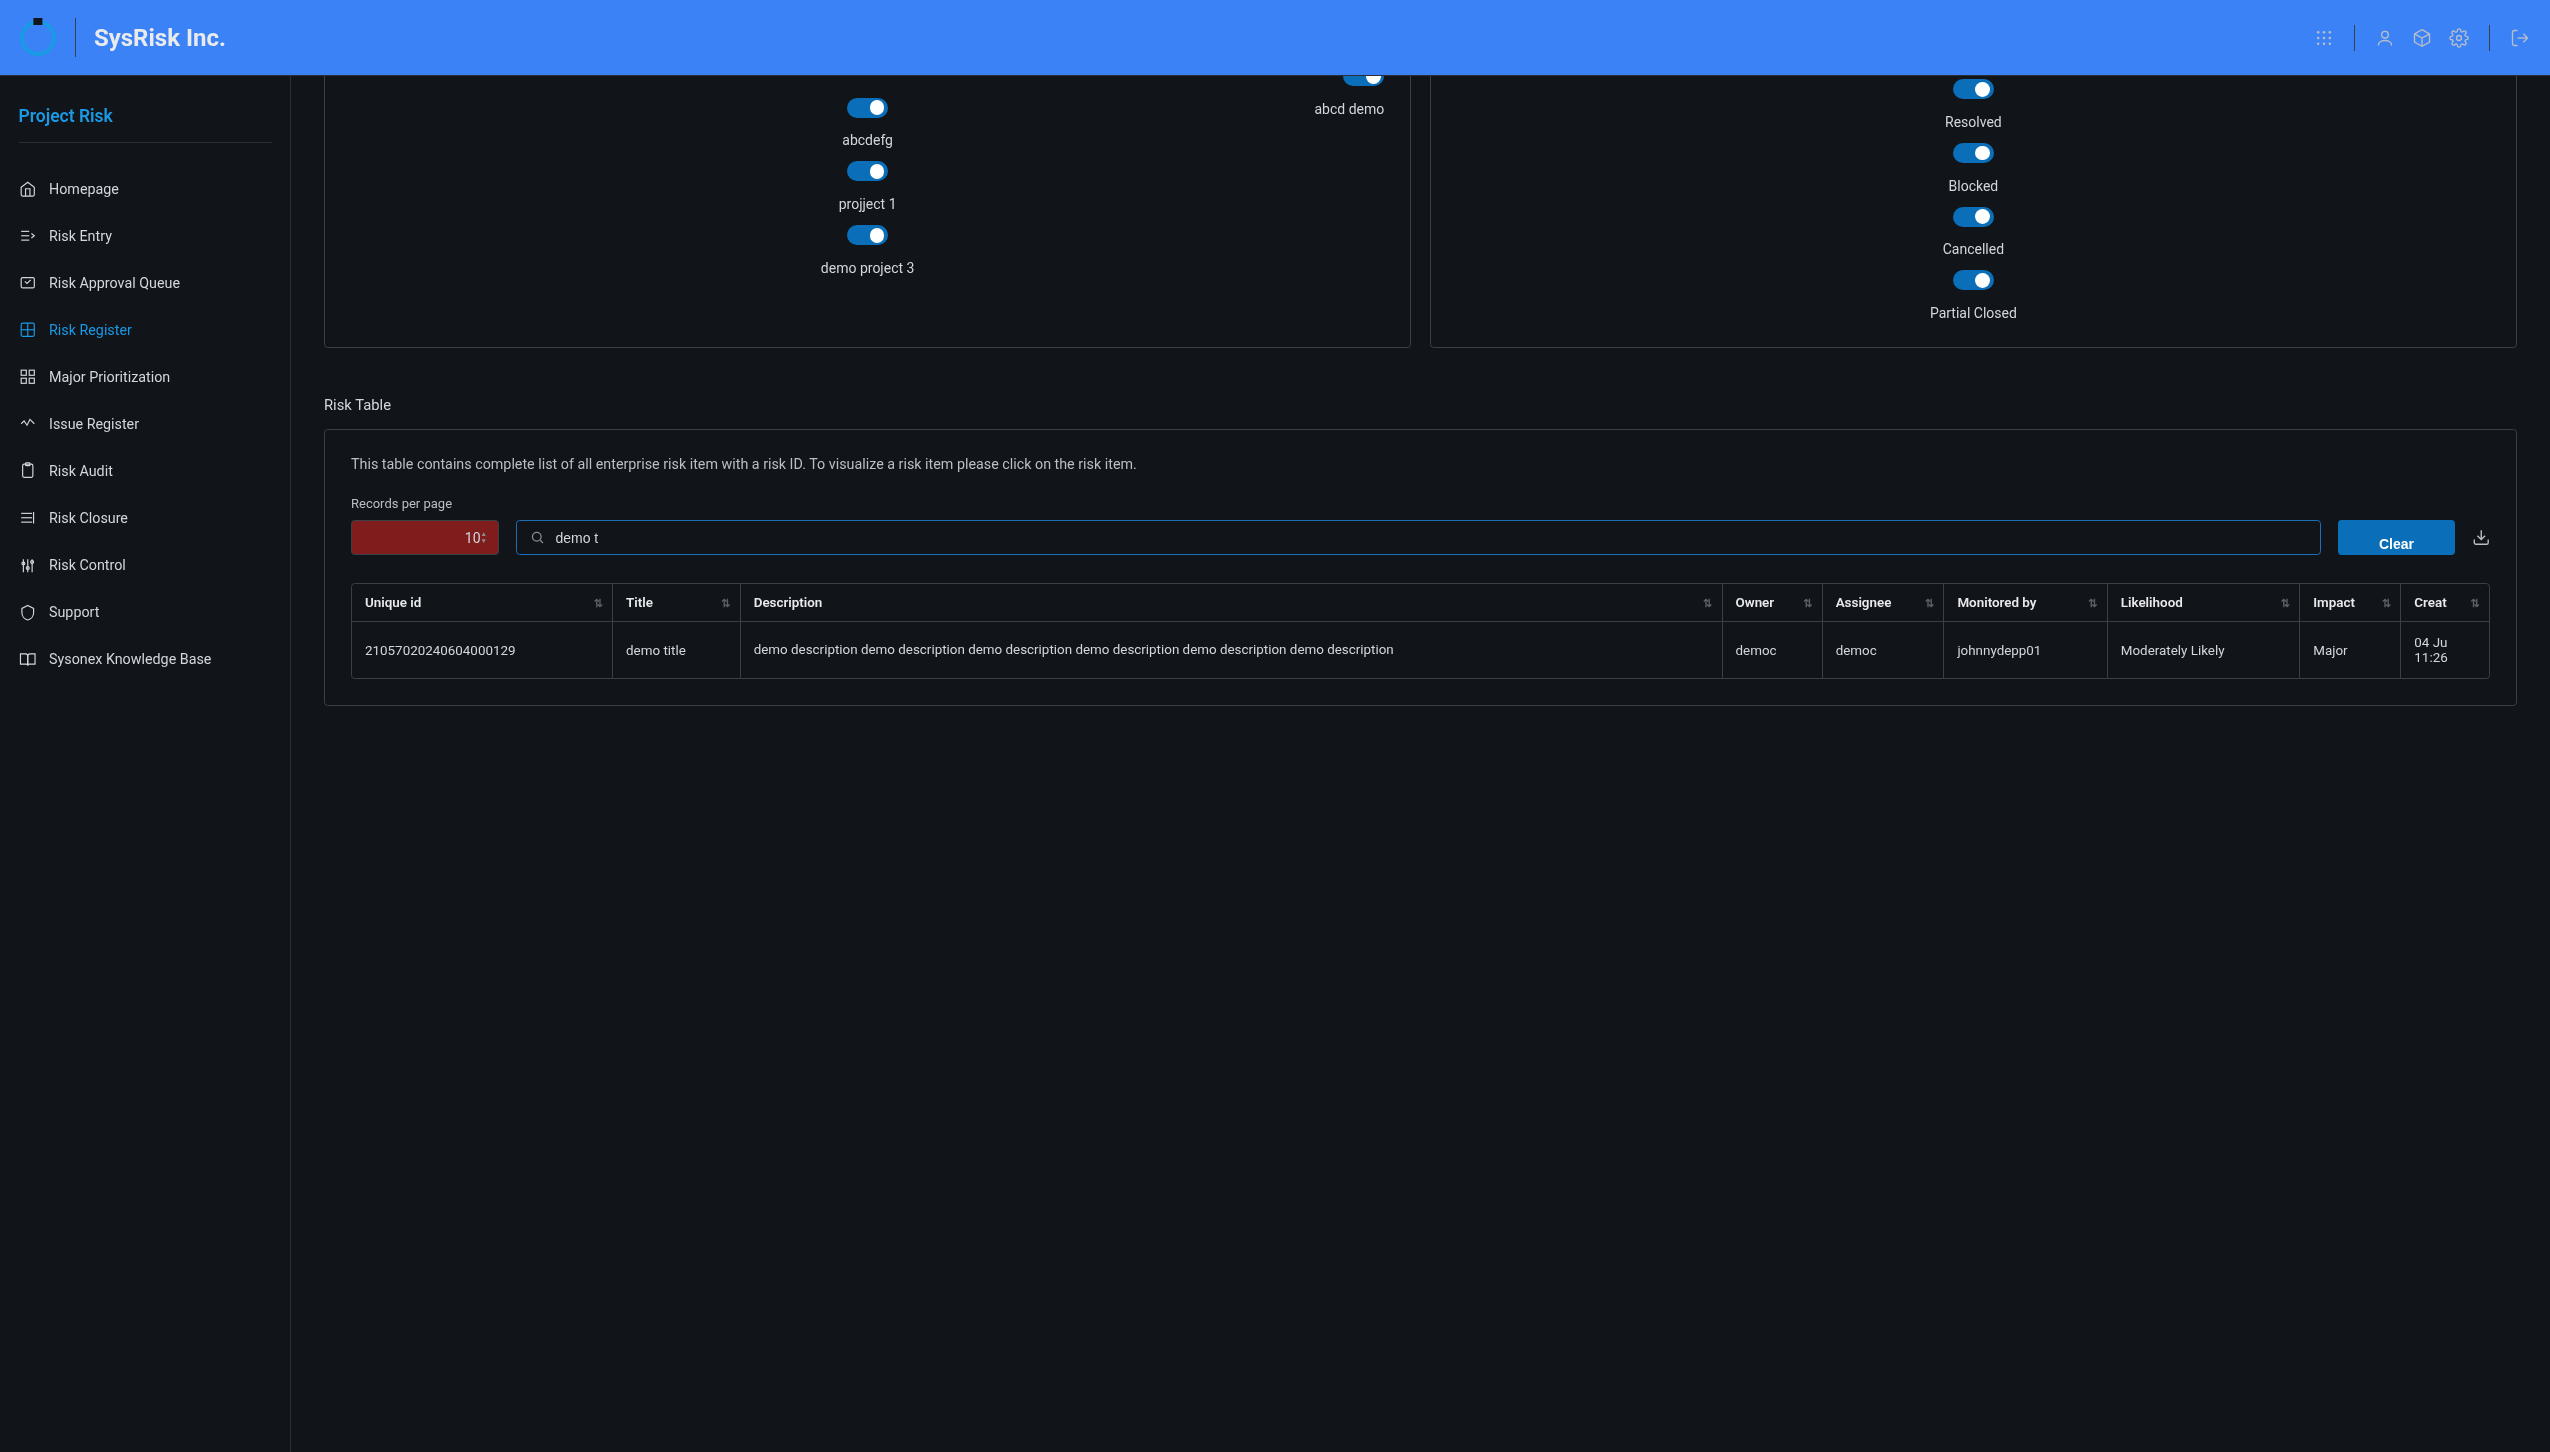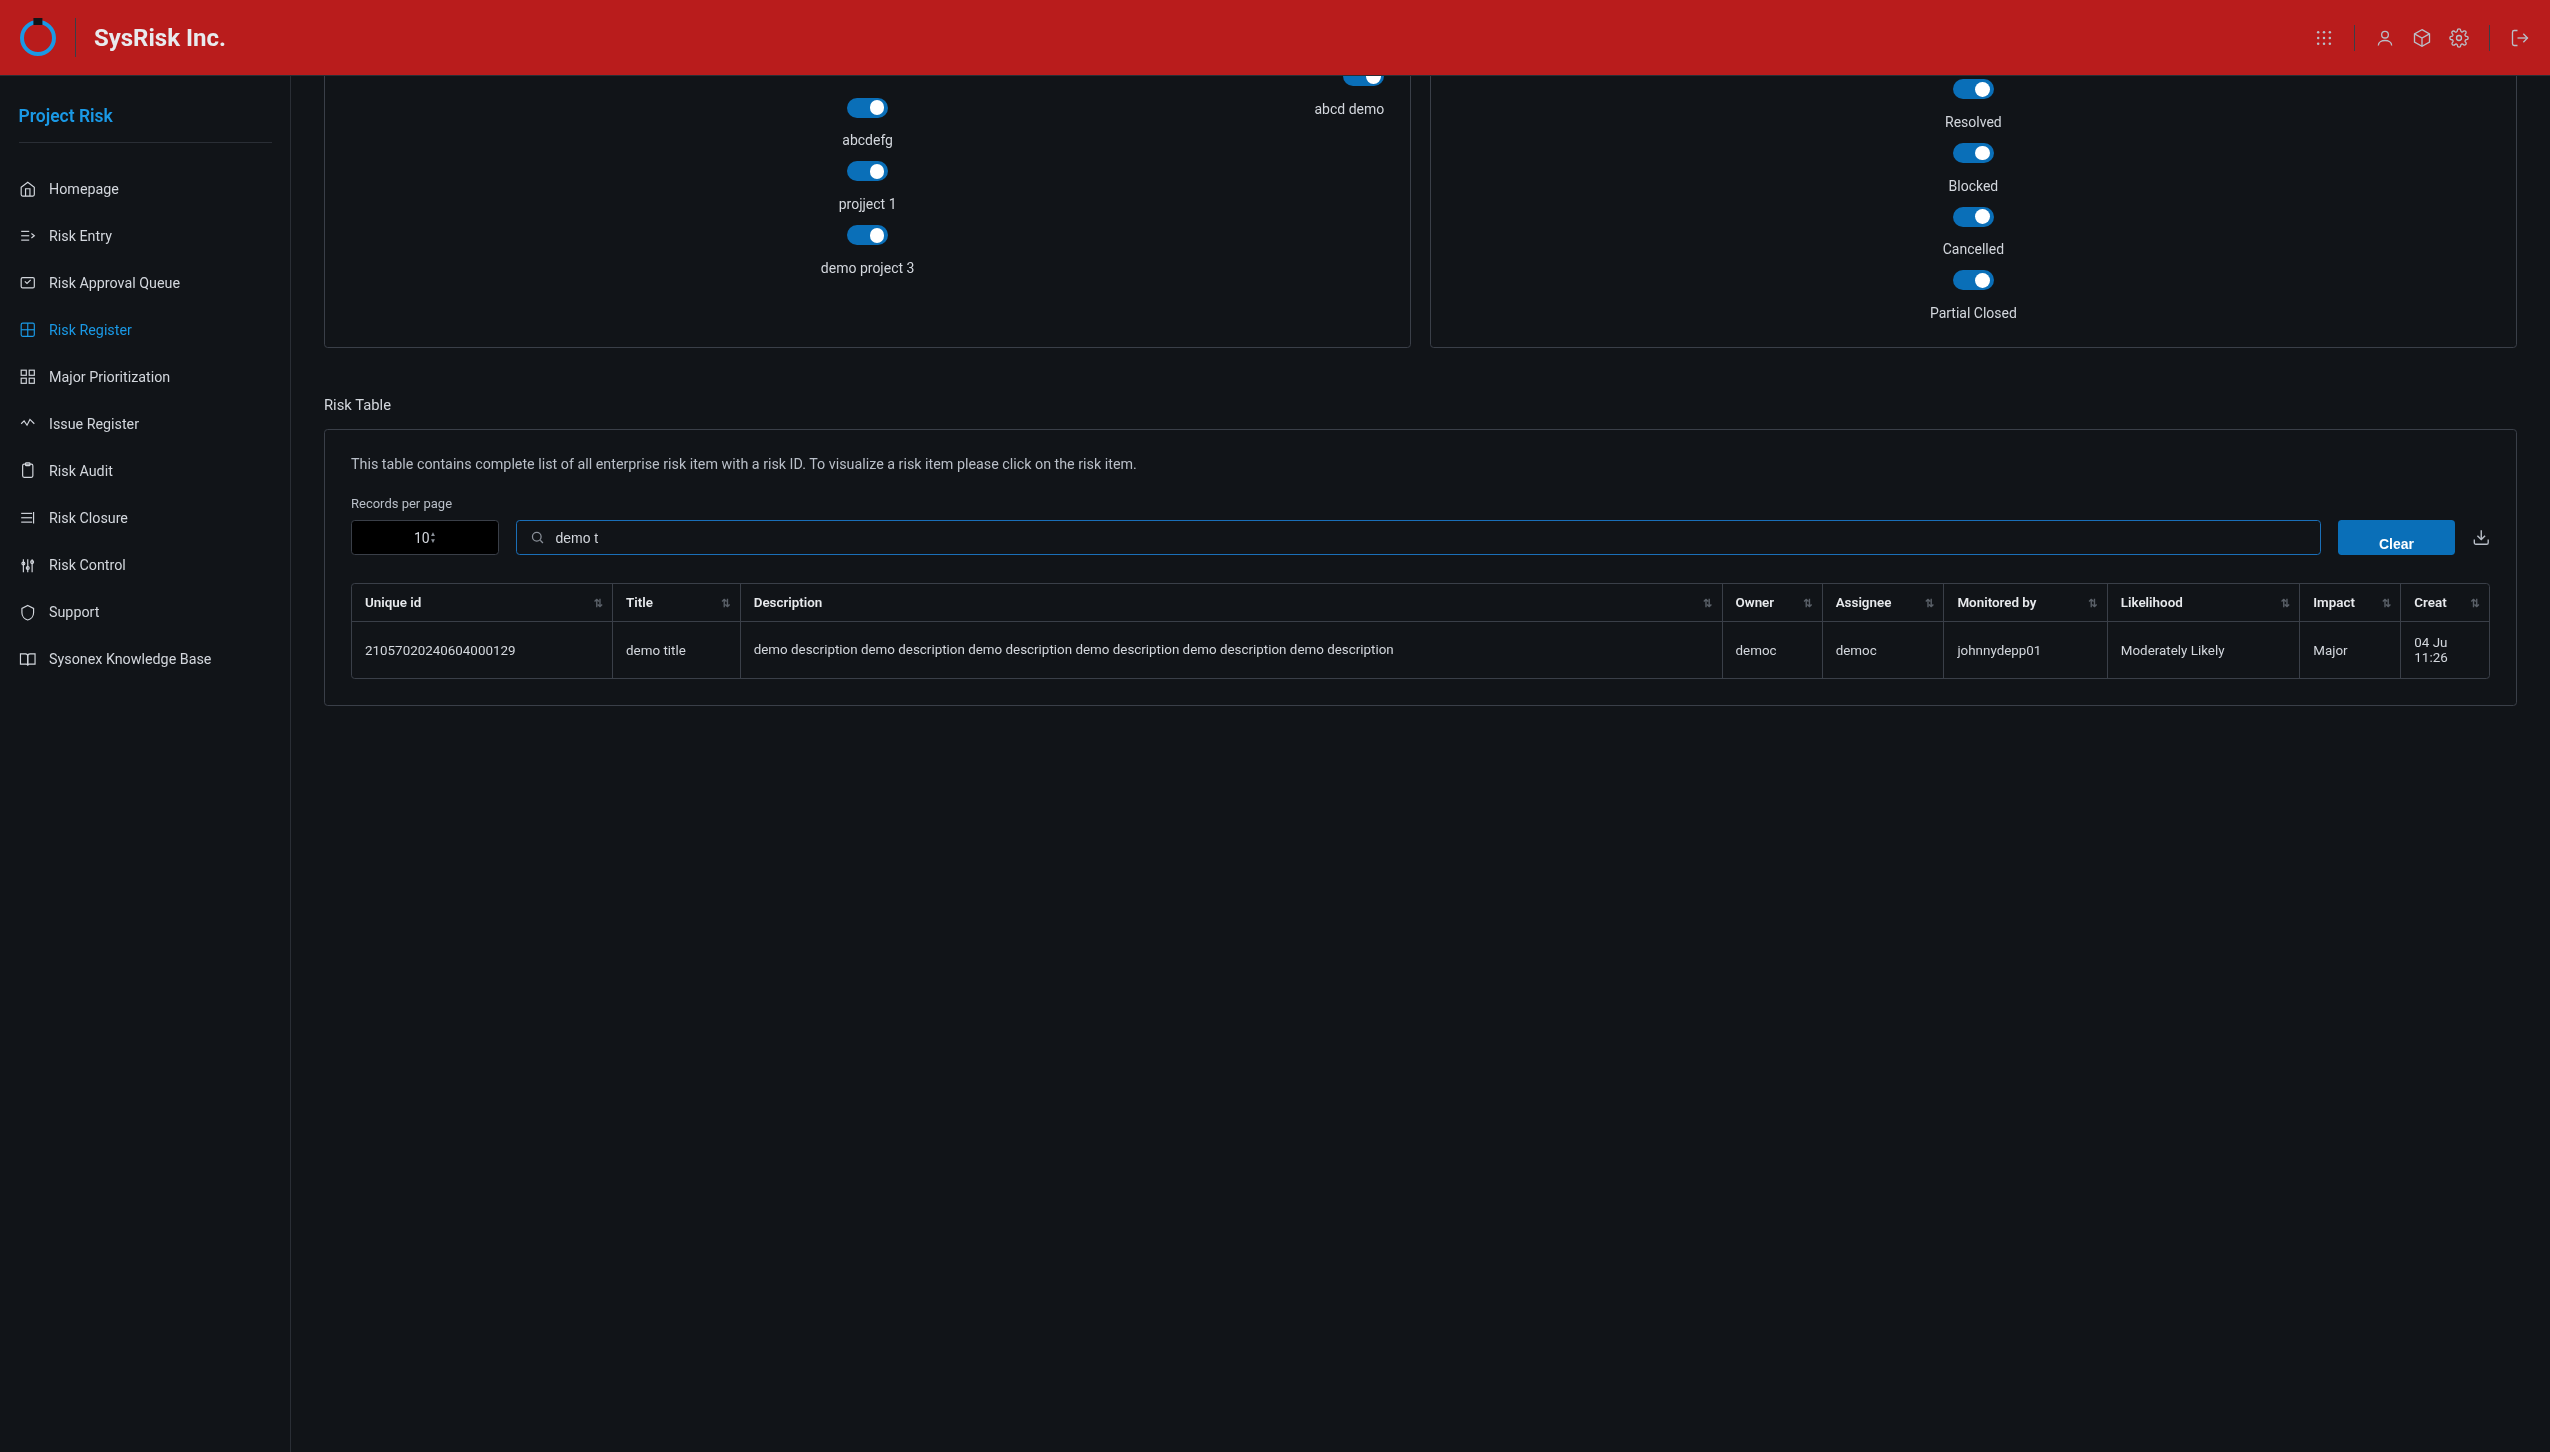--- a/index.html
+++ b/index.html
@@ -10,21 +10,21 @@
       font-size: 14px;
       overflow: hidden;
     }
     
     .topbar {
       height: 76px;
       display: flex;
       align-items: center;
       padding: 0 20px;
       border-bottom: 0.9px solid #2a2e35;
-      background: #b91c1c;
+      background: #3b82f6;
     }
     .logo-circ {
       width: 36px; height: 36px;
       border-radius: 50%;
       border: 4.6px solid #1a99e5;
       position: relative;
     }
     .logo-circ::after {
       content:"";
       position:absolute;
@@ -107,25 +107,25 @@
       border-radius:3.7px;
       padding: 26px;
     }
     .table-desc { color:#b9bfc8; font-size:14.3px; margin-bottom:24px; }
     .records-label { font-size:13px; color:#b9bfc8; margin-bottom:9.2px; }
     .controls-row { display:flex; align-items:center; gap:16.6px; margin-bottom:28px; }
     .select-box {
       width:148px; height:35px;
       border:0.9px solid #3a3f48;
       border-radius:3.7px;
-      background:#000000;
+      background:#7f1d1d;
       color:#d3d7dd;
       display:flex; align-items:center;
       padding:0 11px;
-      justify-content:center;
+      justify-content:flex-end;
       cursor:pointer;
     }
     .select-arrows { display:flex; flex-direction:column; font-size:6.5px; line-height:6.5px; color:#8a9099; }
     .search-box {
       flex:1; height:35px;
       border:0.9px solid #1a6fb8;
       border-radius:3.7px;
       background:#111418;
       display:flex; align-items:center;
       padding:0 13px;

